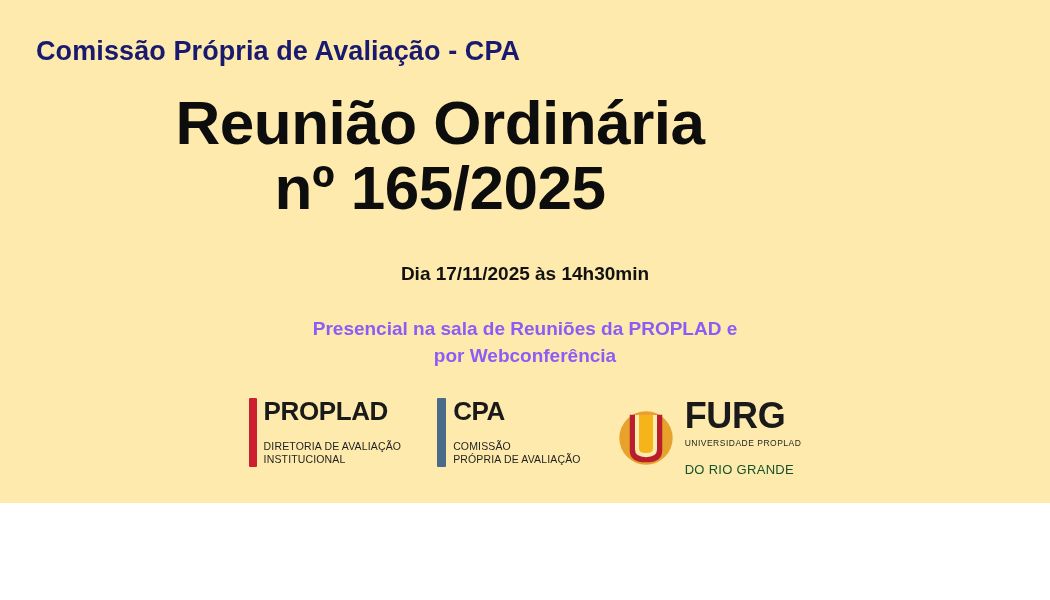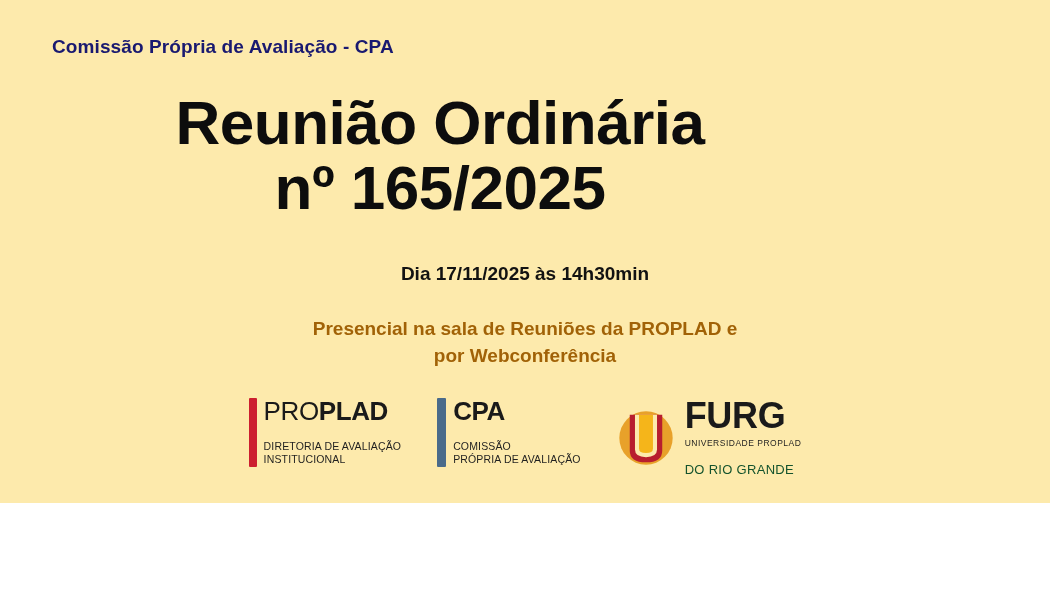--- a/index.html
+++ b/index.html
@@ -30,26 +30,25 @@
     height: 503px;
     background: #fdeaac;
     overflow: hidden;
   }
 
   
   #eyebrow {
     position: absolute;
     left: 36px;
     top: 36px;
-    font-size: 19px;
+    font-size: 27px;
     font-weight: bold;
     color: #191970;
     letter-spacing: 0.1px;
     white-space: nowrap;
-    margin-left: 16px;
   }
 
   
   #title-block {
     position: absolute;
     left: 0;
     top: 90px;
     width: 880px;
     text-align: center;
   }
@@ -75,21 +74,21 @@
     font-size: 19px;
     font-weight: bold;
     color: #121212;
     line-height: 1.35;
     margin-bottom: 28px;
   }
   .location-line {
     display: block;
     font-size: 19px;
     font-weight: bold;
-    color: #a16207;
+    color: #8b5cf6;
     line-height: 1.45;
   }
 
   
   #logo-strip {
     position: absolute;
     left: 0;
     top: 398px;
     width: 1050px;
     display: flex;
@@ -114,21 +113,21 @@
 
   .logo-text { display: flex; flex-direction: column; justify-content: flex-start; }
 
   .wordmark {
     font-size: 26px;
     line-height: 1;
     color: #1a1a1a;
     letter-spacing: -0.4px;
     white-space: nowrap;
   }
-  .wordmark .thin { font-weight: normal; }
+  .wordmark .thin { font-weight: bold; }
   .wordmark .bold { font-weight: bold; }
 
   .sub-line {
     font-size: 10.5px;
     color: #1f1f1f;
     line-height: 1.28;
     letter-spacing: 0.15px;
     white-space: nowrap;
     font-weight: normal;
   }

